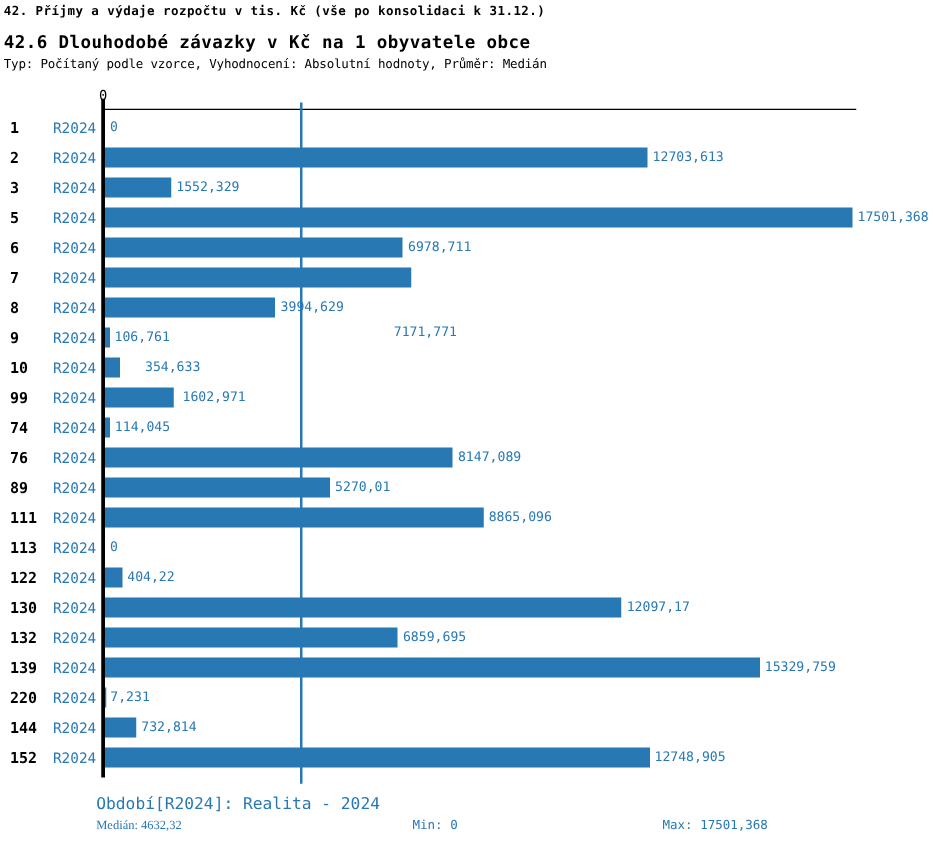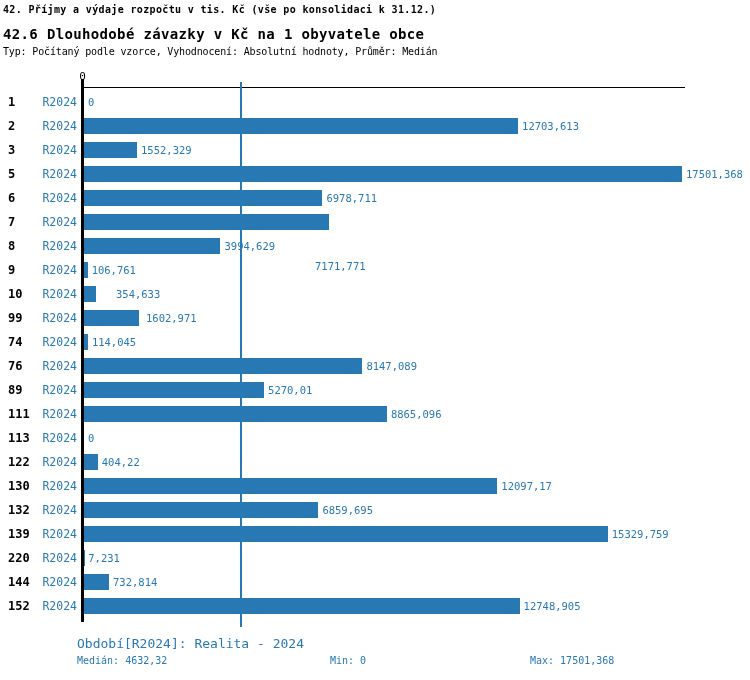--- a/index.html
+++ b/index.html
@@ -36,21 +36,21 @@
   .row-period {
     position:absolute; left:42px; width:35px; top:0; height:24px; line-height:24px;
     text-align:right; font-size:11.5px; color:#2878b4;
   }
   .row-bar { position:absolute; left:84px; top:4px; height:16px; background:#2878b4; }
   .row-value {
     position:absolute; top:0; height:24px; line-height:24px;
     font-size:10.5px; color:#2878b4; white-space:pre;
   }
   .f-period { position:absolute; left:77px; top:636px; font-size:13px; color:#2878b4; white-space:pre; }
-  .f-median { position:absolute; left:77px; top:655px; font-size:10px; color:#2878b4; white-space:pre; }
+  .f-median { position:absolute; left:77px; top:655px; font-size:10px; color:#2878b4; white-space:pre;font-family:Liberation Serif, serif; }
   .f-min    { position:absolute; left:330px; top:655px; font-size:10px; color:#2878b4; white-space:pre;text-align:center; }
   .f-max    { position:absolute; left:530px; top:655px; font-size:10px; color:#2878b4; white-space:pre; }
 </style>
 </head>
 <body>
 
 <div class="page">
   <div class="title">42. Příjmy a výdaje rozpočtu v tis. Kč (vše po konsolidaci k 31.12.)</div>
   <div class="subtitle">42.6 Dlouhodobé závazky v Kč na 1 obyvatele obce</div>
   <div class="meta">Typ: Počítaný podle vzorce, Vyhodnocení: Absolutní hodnoty, Průměr: Medián</div>

